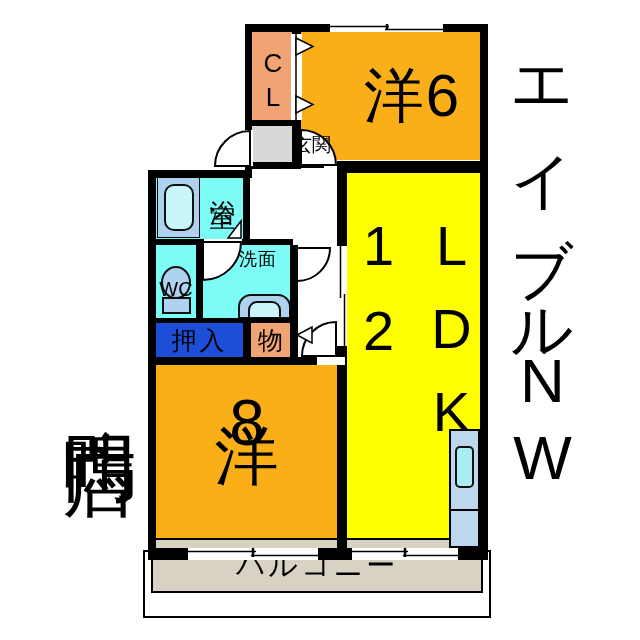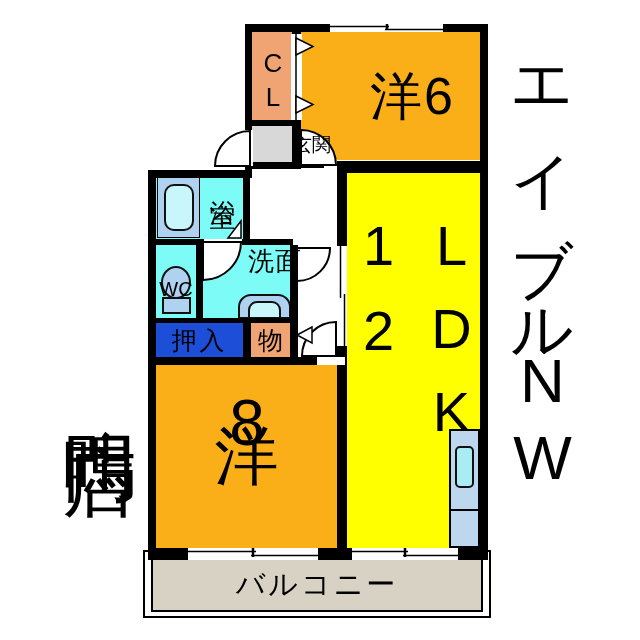--- a/index.html
+++ b/index.html
@@ -7,34 +7,34 @@
          font-family:"Liberation Sans","DejaVu Sans",sans-serif;color:#000;}
   .room{position:absolute;display:flex;align-items:center;justify-content:center;}
   .wall{position:absolute;background:#000;}
   .lbl{position:absolute;color:#000;line-height:1;white-space:nowrap;z-index:30;}
   .hcenter{display:flex;align-items:center;justify-content:center;text-align:center;}
   .vtext{writing-mode:vertical-rl;text-orientation:upright;}
   .fixture{position:absolute;box-sizing:border-box;z-index:5;}
   svg.overlay{position:absolute;left:0;top:0;z-index:20;pointer-events:none;}
   .balcony-outer{position:absolute;left:143px;top:550px;width:348px;height:68px;
                  background:#fff;border:2px solid #000;box-sizing:border-box;z-index:1;}
-  .balcony-inner{position:absolute;left:151px;top:557px;width:332px;height:55px;
+  .balcony-inner{position:absolute;left:151px;top:538px;width:332px;height:55px;
                  border:2px solid #000;box-sizing:border-box;z-index:2;
                  display:flex;align-items:center;justify-content:center;text-align:right;}
   .room-label{line-height:1;}
 </style>
 </head>
 <body>
 
 <div id="stage">
 
   <div class="room" style="left: 252px; top: 32px; width: 40px; height: 89px; background-color: rgb(240, 164, 115);"></div>
   <div class="room" style="left: 252px; top: 126px; width: 40px; height: 36px; background-color: rgb(216, 216, 216);"></div>
   <div class="room" style="left: 301px; top: 32px; width: 179px; height: 128px; background-color: rgb(250, 174, 23);">
-    <span class="room-label" style="font-size:52px;letter-spacing:2px;margin-left:44px;">洋6</span>
+    <span class="room-label" style="font-size:60px;letter-spacing:2px;margin-left:44px;">洋6</span>
   </div>
   <div class="room" style="left: 156px; top: 176px; width: 87px; height: 63px; background-color: rgb(125, 252, 247);"></div>
   <div class="room" style="left: 156px; top: 245px; width: 40px; height: 73px; background-color: rgb(125, 252, 247);"></div>
   <div class="room" style="left: 203px; top: 245px; width: 87px; height: 73px; background-color: rgb(125, 252, 247);"></div>
   <div class="room" style="left: 156px; top: 323px; width: 87px; height: 34px; background-color: #1d4ed8;">
     <span class="room-label" style="font-size:25px;letter-spacing:3px;">押入</span>
   </div>
   <div class="room" style="left: 251px; top: 323px; width: 39px; height: 34px; background-color: rgb(240, 164, 115);">
     <span class="room-label" style="font-size:25px;">物</span>
   </div>
@@ -118,20 +118,20 @@
     <g stroke="#000" stroke-width="1.5">
       <line x1="340.5" y1="246" x2="340.5" y2="298"></line>
         <line x1="344.5" y1="294" x2="344.5" y2="346"></line>
     </g>
   </svg>
 
   <div class="lbl vtext" style="left:259px;top:48px;width:27px;font-size:26px;letter-spacing:4px;">CL</div>
   <div class="lbl hcenter" style="left:252px;top:133px;width:40px;height:22px;font-size:19px;padding-left:40px;">玄関</div>
   <div class="lbl vtext" style="left:209px;top:179px;width:27px;font-size:26px;letter-spacing:3px;">浴室</div>
   <div class="lbl hcenter" style="left:154px;top:246px;width:44px;height:22px;font-size:20px;margin-top:32px;">WC</div>
-  <div class="lbl" style="left:248px;top:250px;font-size:26px;letter-spacing:1px;font-family:Liberation Mono, monospace;">洗面</div>
+  <div class="lbl" style="left:239px;top:250px;font-size:18px;letter-spacing:1px;">洗面</div>
   <div class="lbl vtext" style="left:214px;top:374px;width:65px;font-size:64px;letter-spacing:13px;">洋8</div>
   <div class="lbl vtext" style="left:351px;top:214px;width:55px;font-size:56px;letter-spacing:22px;">12</div>
   <div class="lbl vtext" style="left:424px;top:214px;width:55px;font-size:56px;letter-spacing:20px;">LDK</div>
   <div class="lbl vtext" style="left:503px;top:32px;width:70px;font-size:62px;letter-spacing:8px;">エイブルNW</div>
   <div class="lbl vtext" style="left:59px;top:371px;width:78px;font-size:74px;letter-spacing:6px;">鳴門店</div>
 
 </div>
 
 </body></html>

